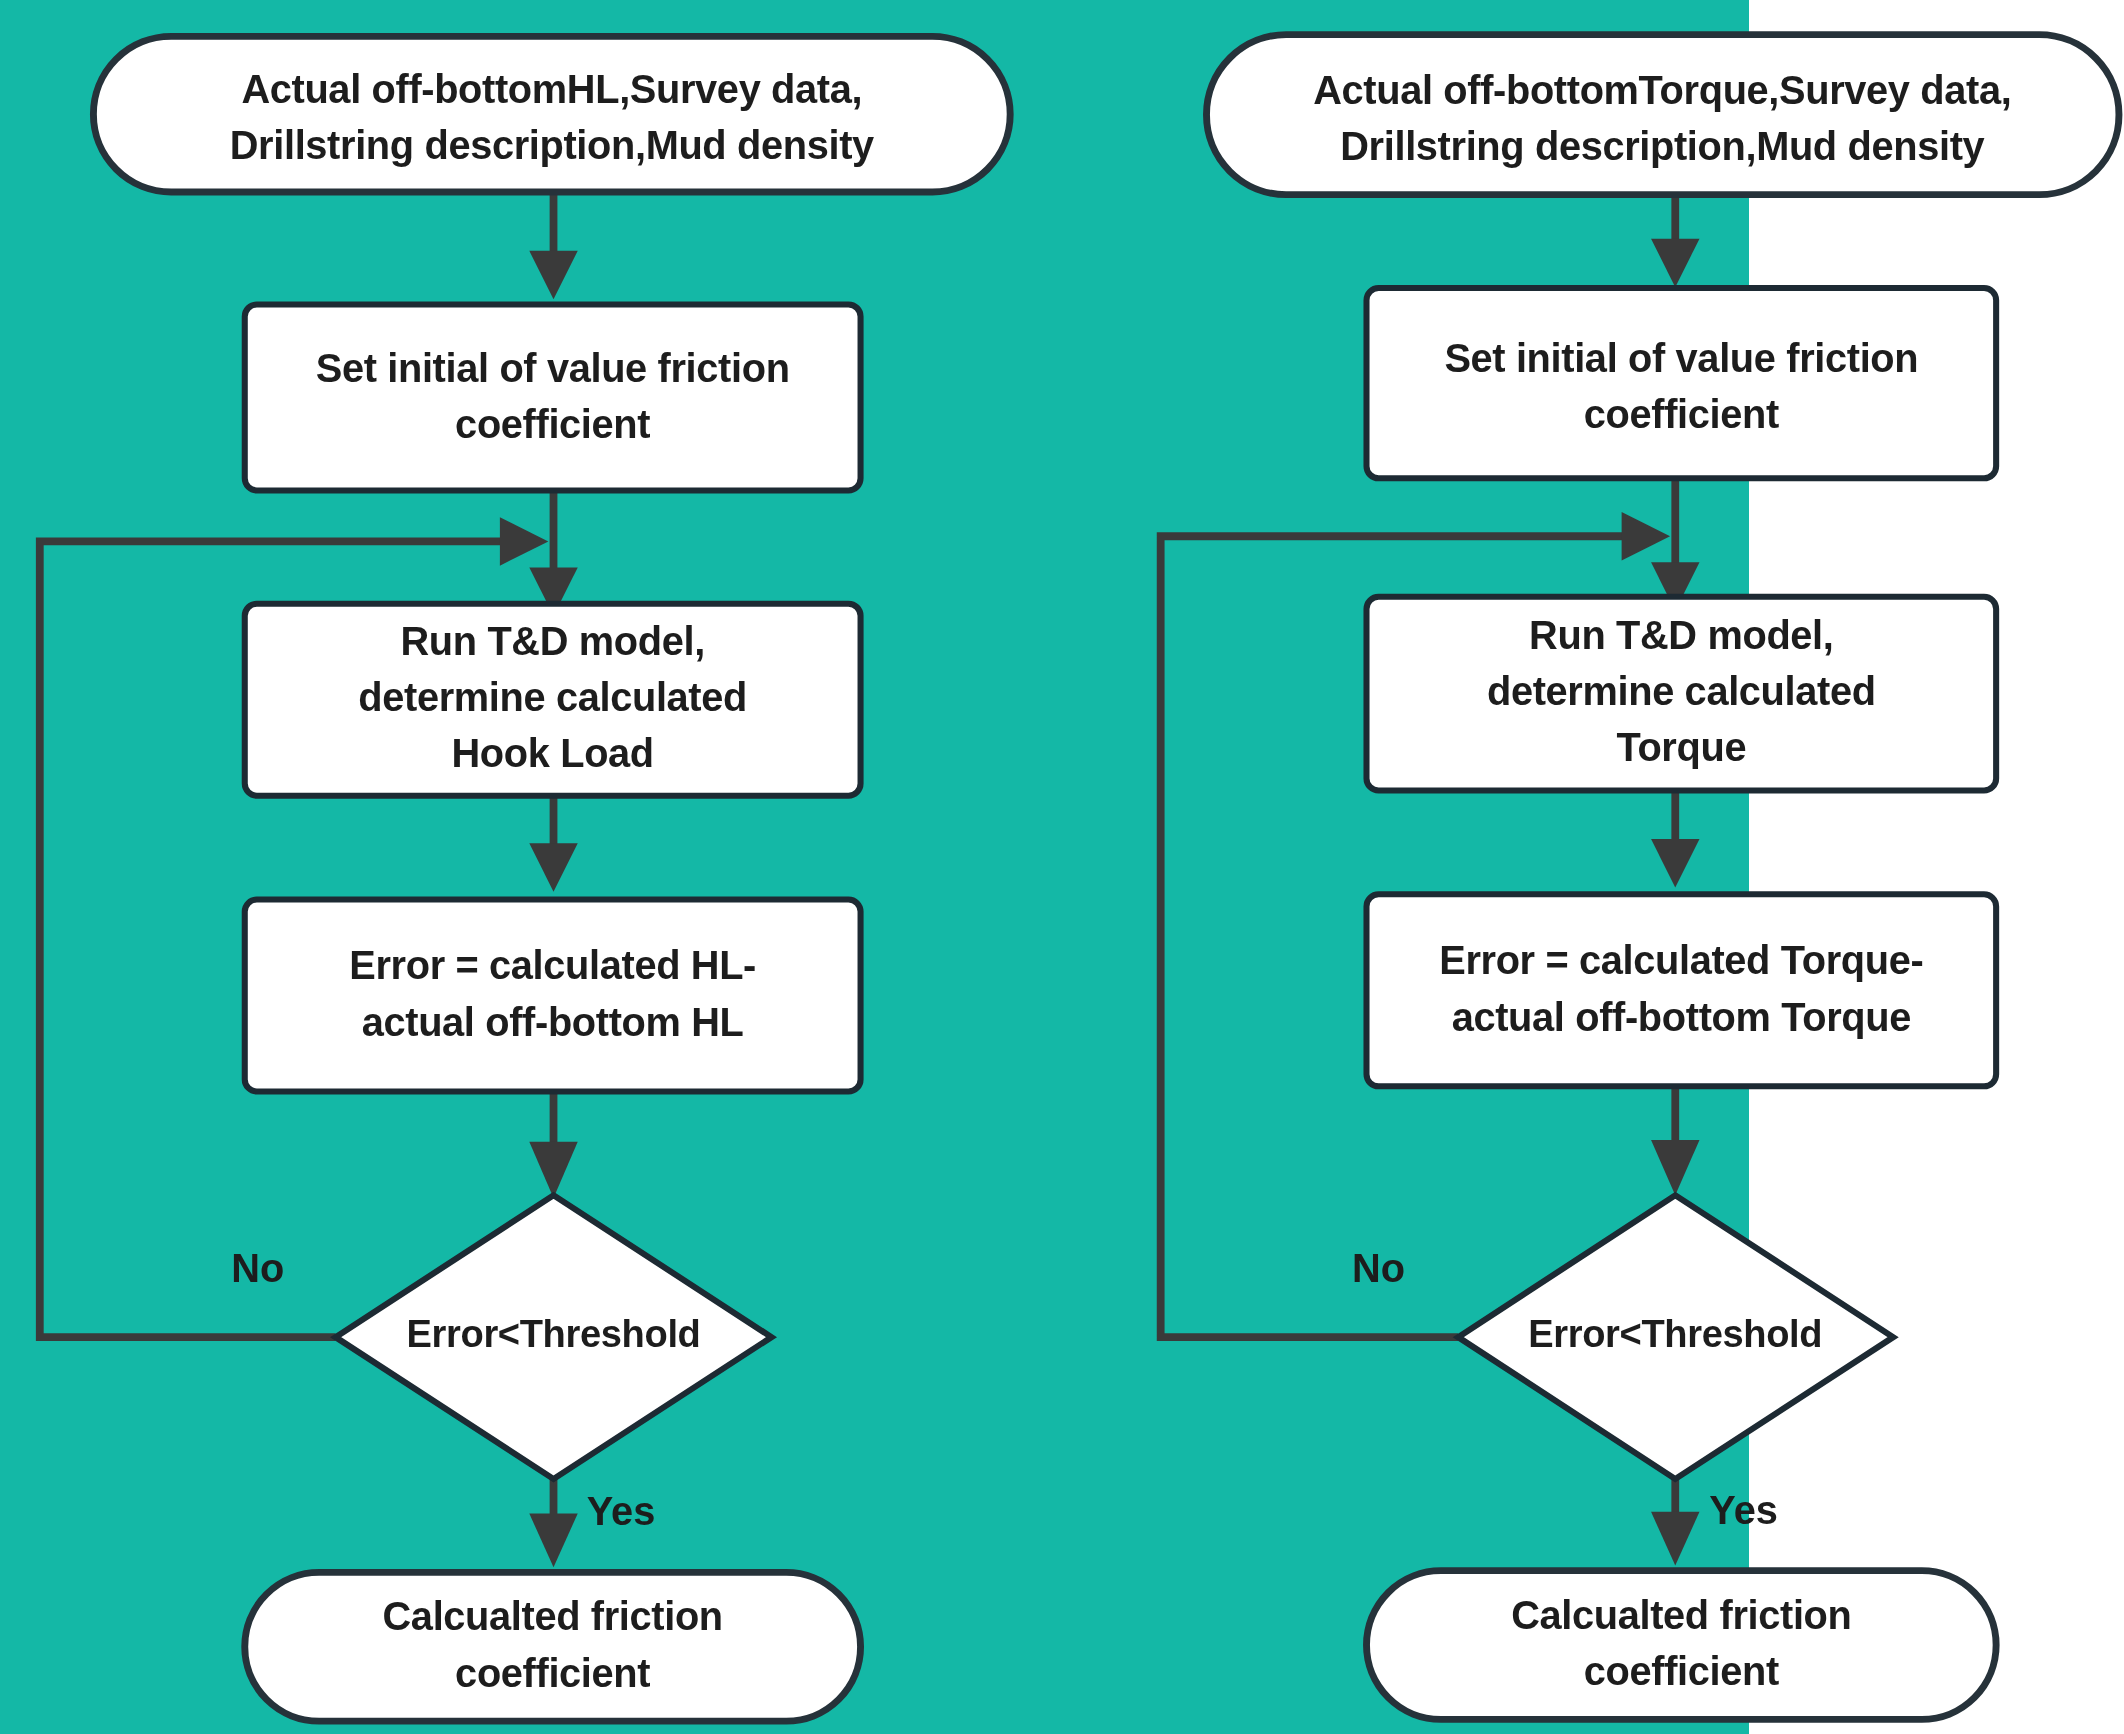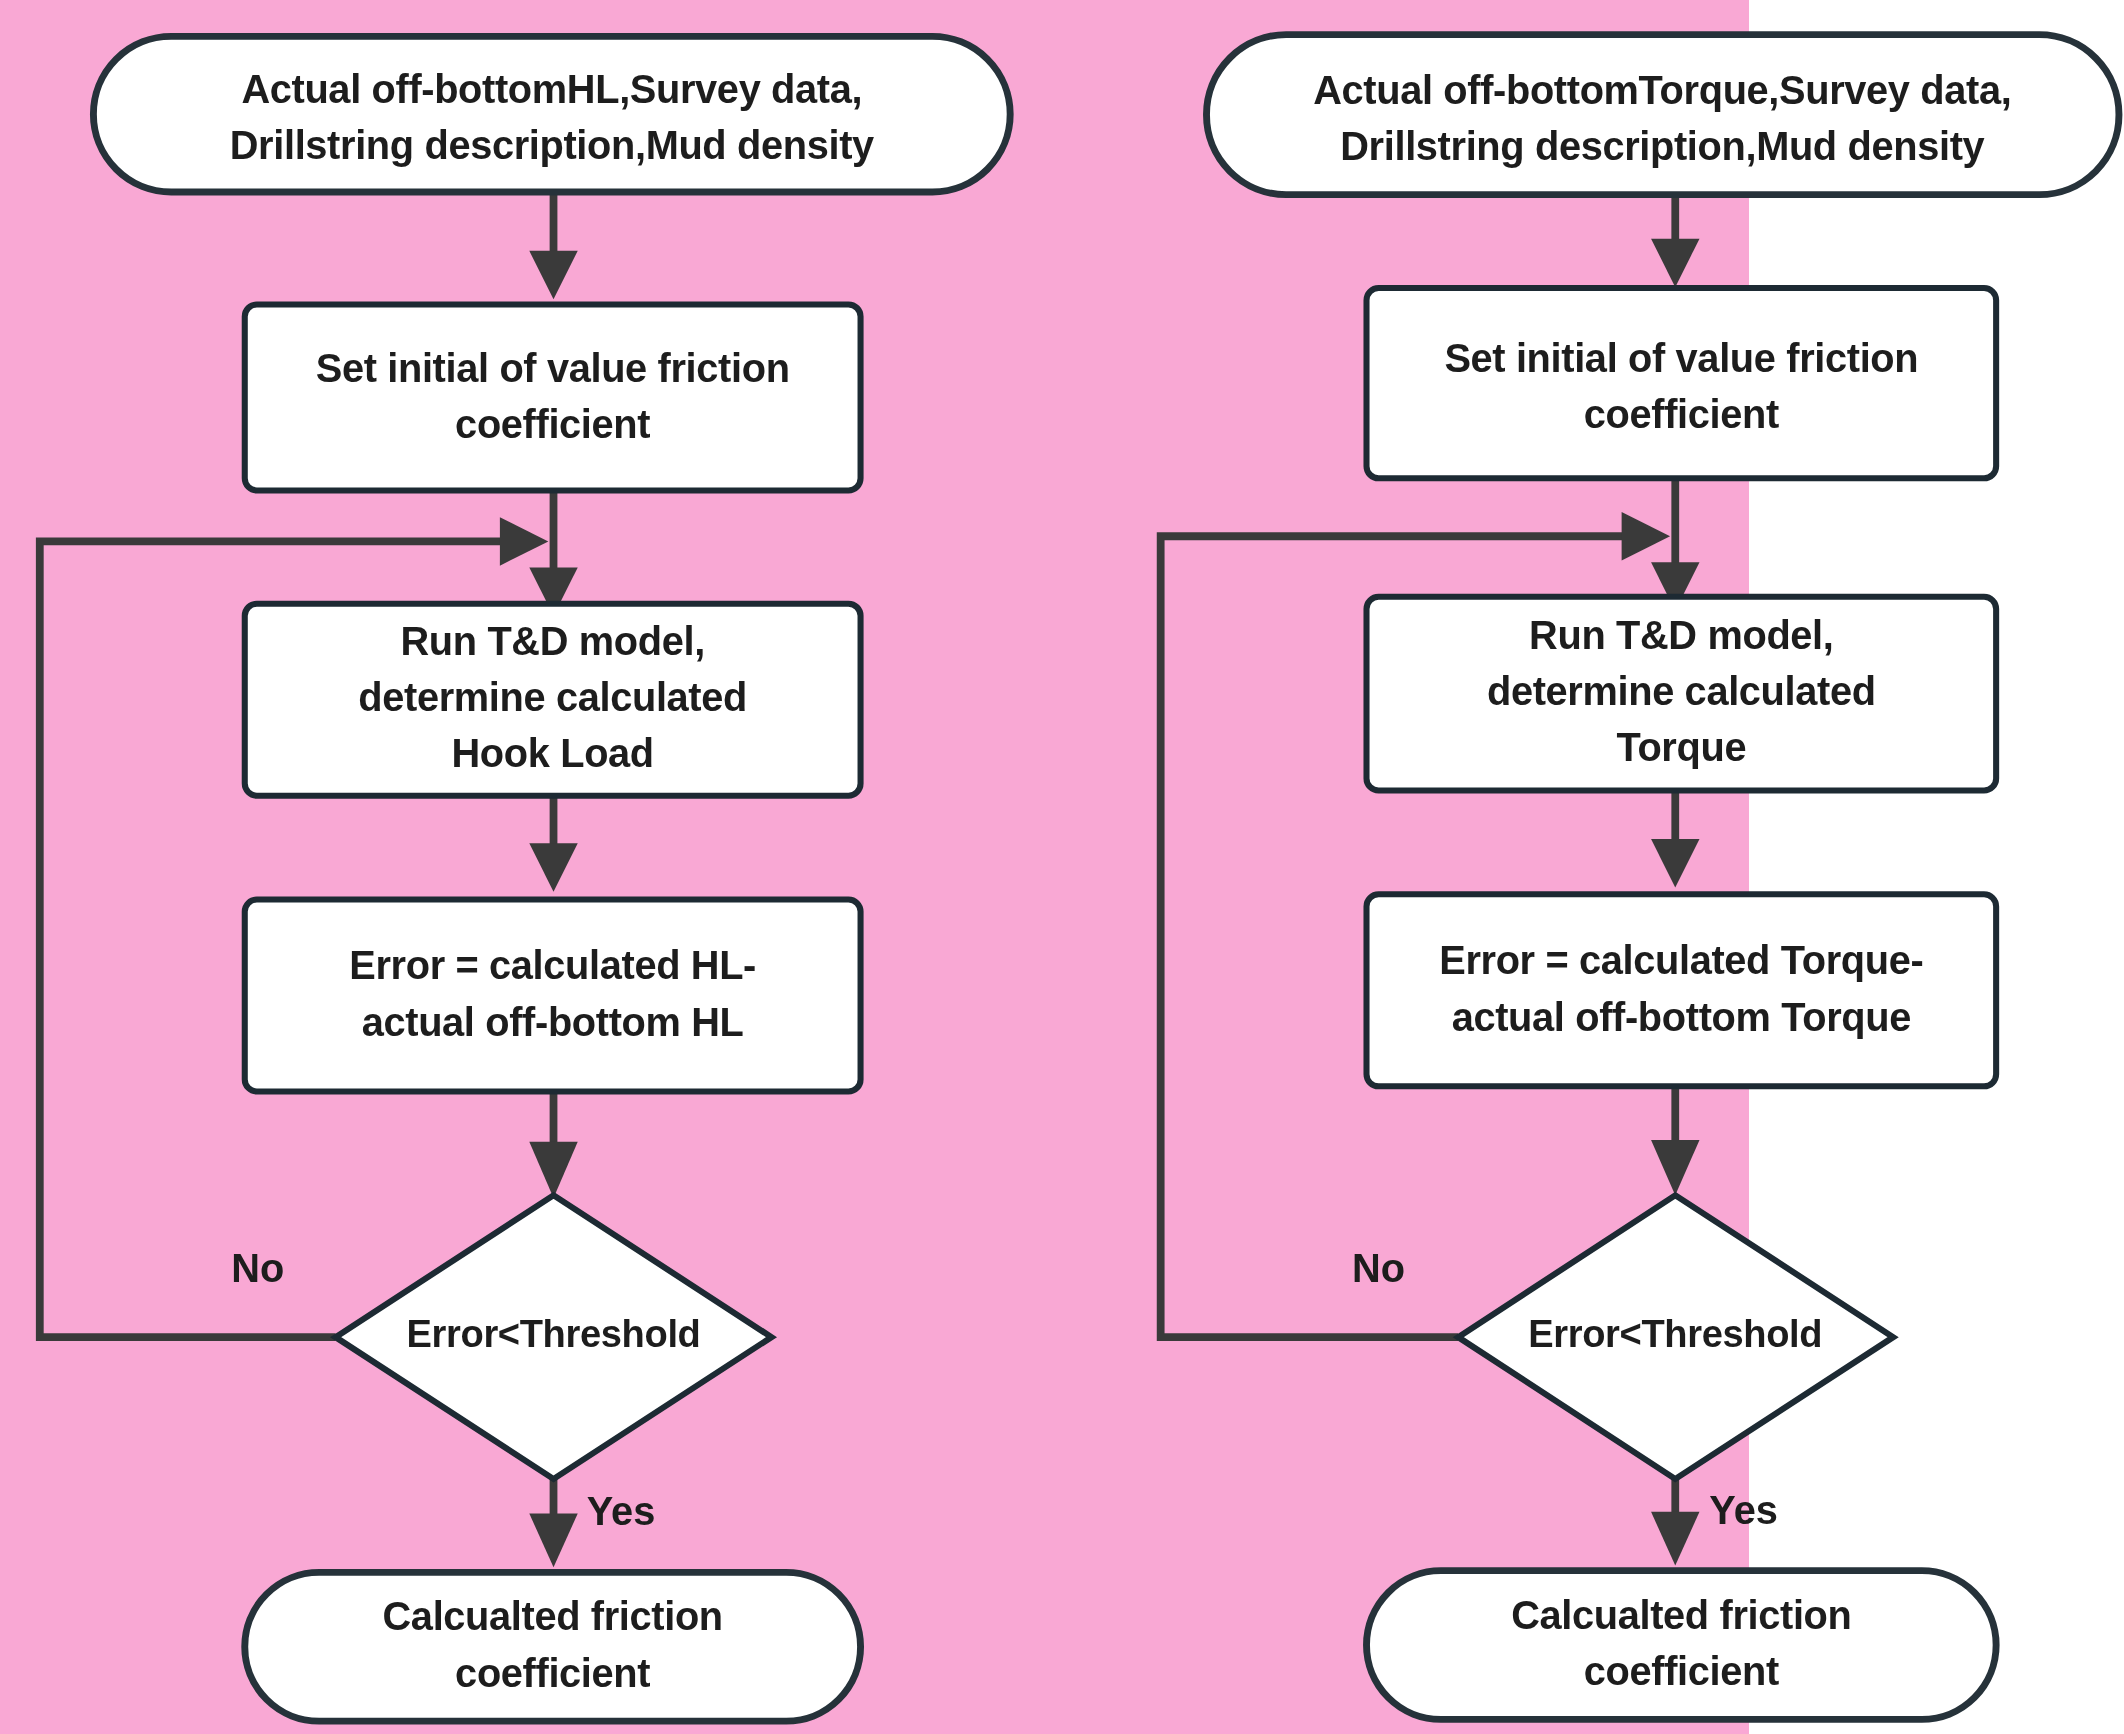--- a/index.html
+++ b/index.html
@@ -11,21 +11,21 @@
   body {
     width: 2125px;
     height: 1735px;
     font-family: "Liberation Sans", "DejaVu Sans", sans-serif;
     overflow: hidden;
   }
   #flowchart-root {
     position: relative;
     width: 1749px;
     height: 1735px;
-    background: #f9a8d4;
+    background: #14b8a6;
   }
   svg.fc-canvas {
     position: absolute;
     left: 0;
     top: 0;
     width: 2125px;
     height: 1735px;
     display: block;
   }
   .node-shape {

